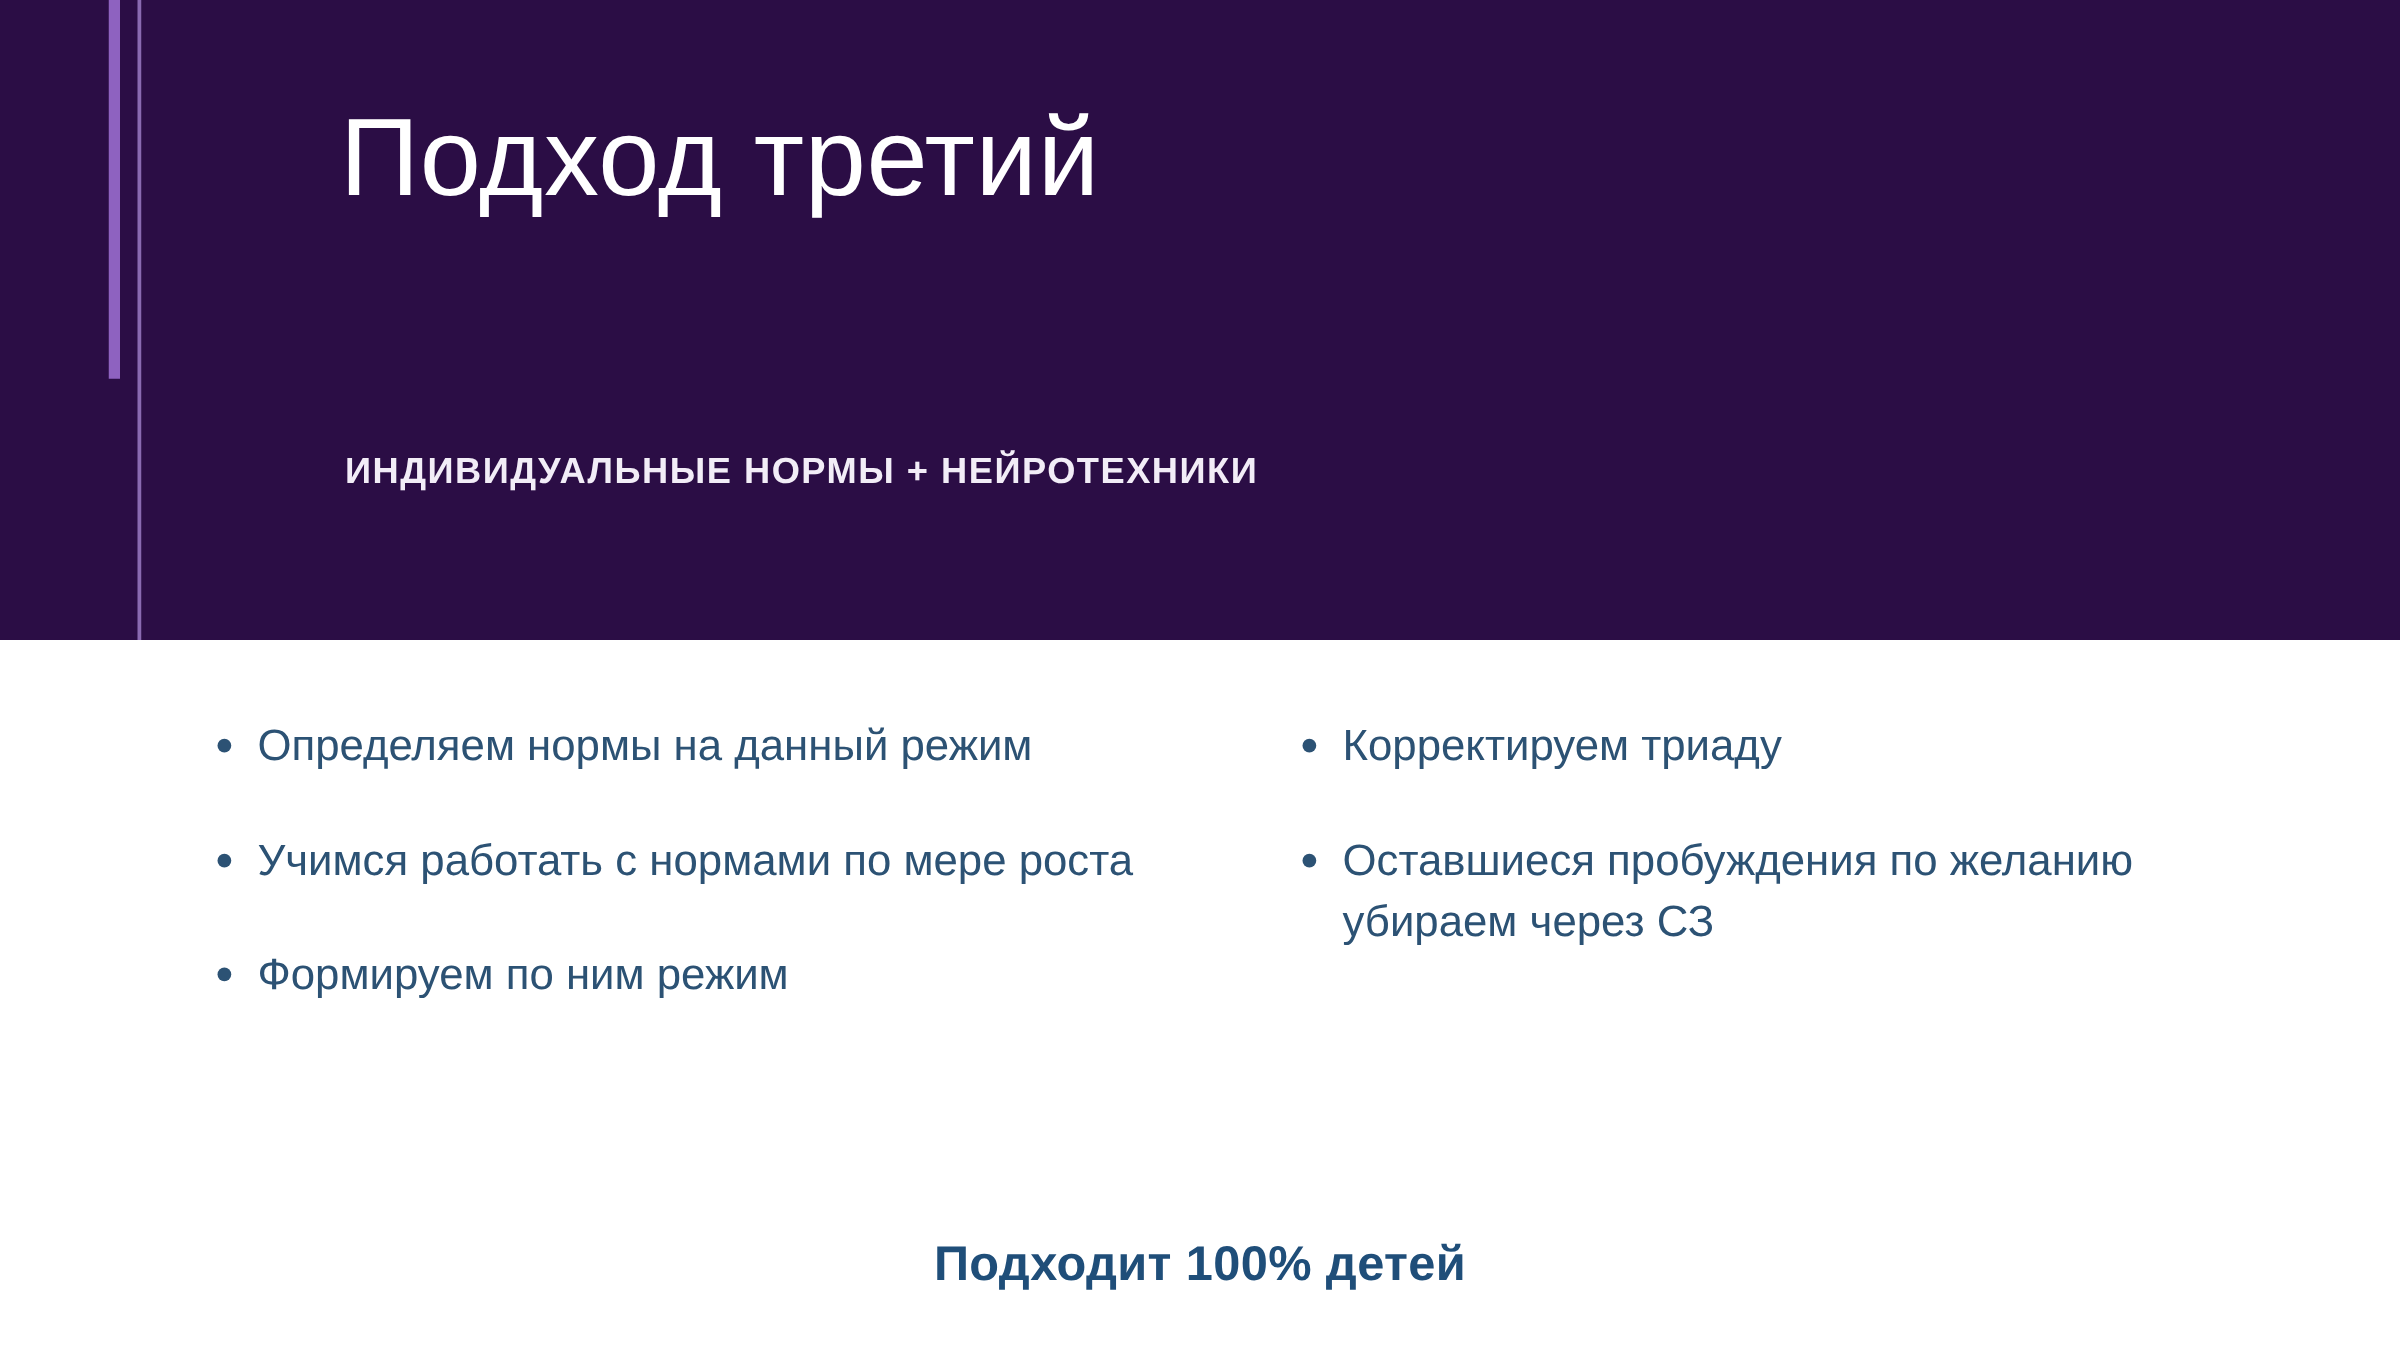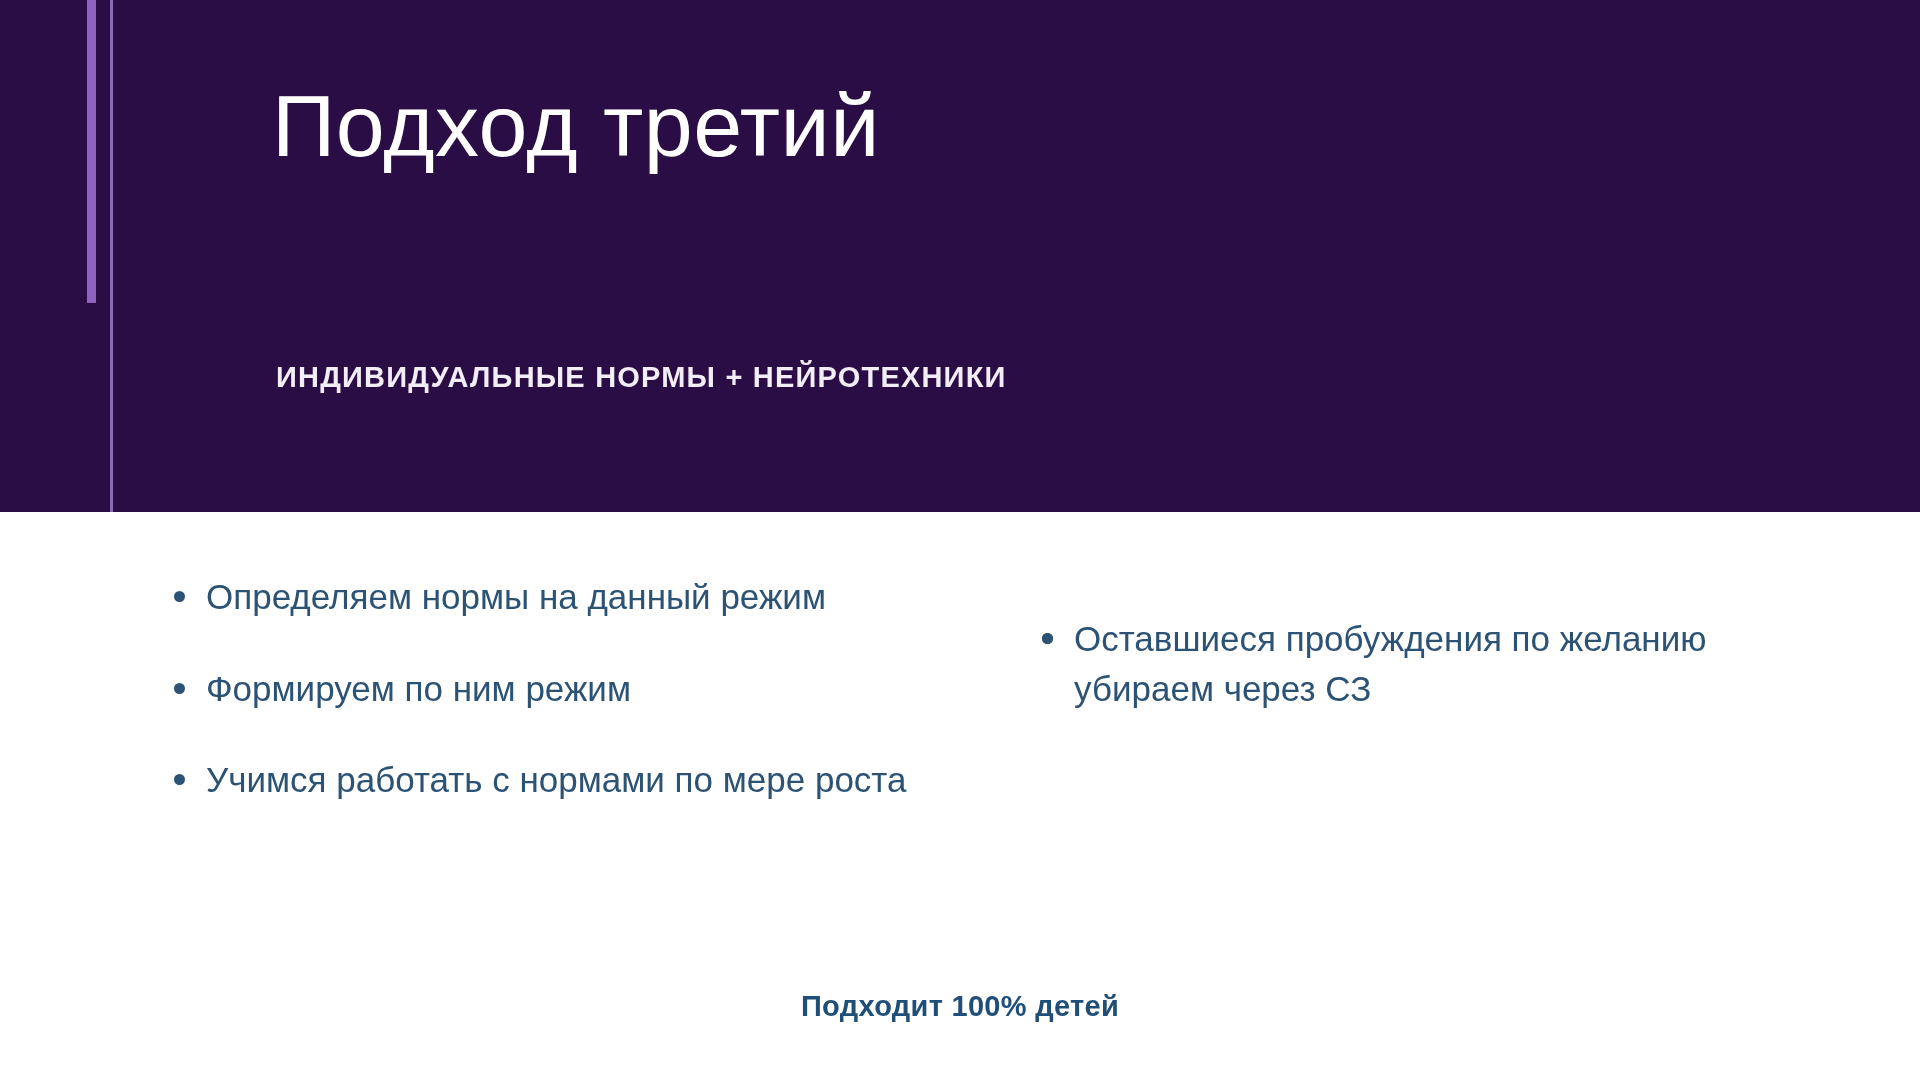--- a/index.html
+++ b/index.html
@@ -138,21 +138,21 @@
     background: #2C5274;
   }
 
   .footnote {
     position: absolute;
     left: 0;
     top: 478px;
     width: 1920px;
     text-align: center;
     color: #1F4E79;
-    font-size: 29px;
+    font-size: 39px;
     font-weight: 700;
     letter-spacing: 0.3px;
   }
 </style>
 </head>
 <body>
 
 <div class="slide">
 
   <div class="header-band"></div>
@@ -170,33 +170,34 @@
     <div class="columns">
 
       <div class="col col-left">
         <ul class="bullets">
           <li>
             <span class="dot"></span>
             <span>Определяем нормы на данный режим</span>
           </li>
           <li>
             <span class="dot"></span>
+            <span>Учимся работать с нормами по мере роста</span>
+          </li>
+          <li>
+            <span class="dot"></span>
             <span>Формируем по ним режим</span>
-          </li>
-          <li>
-            <span class="dot"></span>
-            <span>Учимся работать с нормами по мере роста</span>
           </li>
         </ul>
       </div>
 
       <div class="col col-right">
         <ul class="bullets">
           <li>
             <span class="dot"></span>
+            <span>Корректируем триаду</span>
           </li>
           <li>
             <span class="dot"></span>
             <span>Оставшиеся пробуждения по желанию убираем через СЗ</span>
           </li>
         </ul>
       </div>
 
     </div>
 

